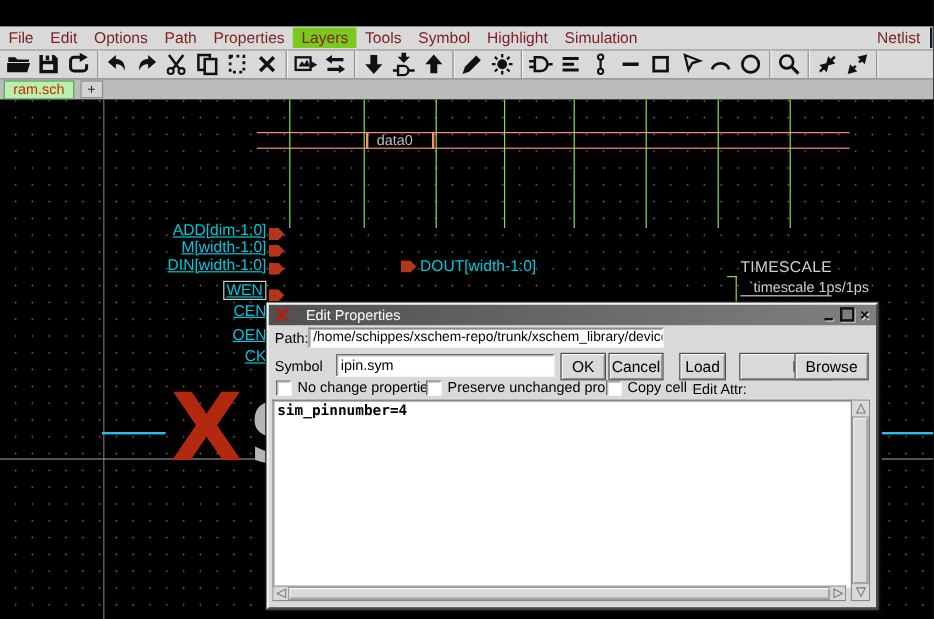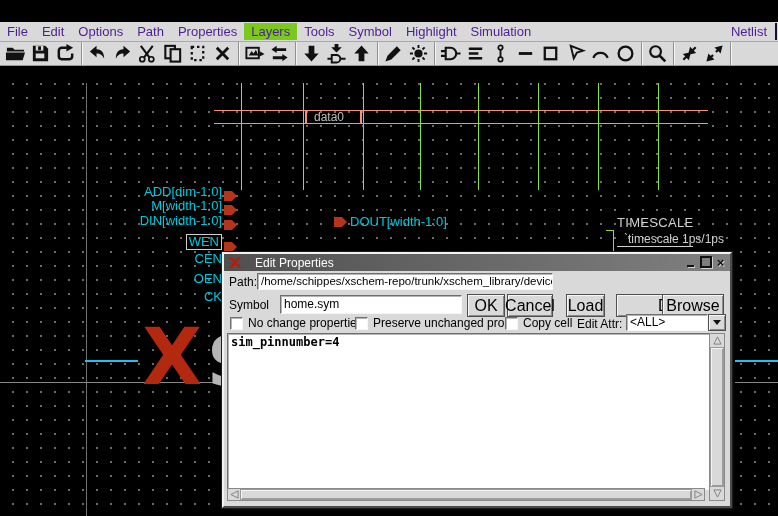--- a/index.html
+++ b/index.html
@@ -5,21 +5,21 @@
   html,body{margin:0;padding:0;background:#222;}
   .page{position:relative;width:778px;height:516px;background:#000;overflow:hidden;
         font-family:"Liberation Sans",sans-serif;-webkit-font-smoothing:antialiased;}
 
   
   .titlebar{position:absolute;top:0;left:0;right:0;height:22px;
     background:linear-gradient(90deg,#3a3a3a 0%,#5a5a5a 45%,#9c9c9c 100%);
     display:flex;align-items:center;color:#e6e6e6;font-size:13px;}
   .win-icon{margin:0 12px 0 9px;display:flex;}
   .menubar{position:absolute;top:22px;left:0;right:0;height:19px;background:#d9d9d9;
-    display:flex;align-items:center;font-size:13px;color:#4c1d95;border-bottom:1px solid #a8a8a8;}
+    display:flex;align-items:center;font-size:13px;color:#7f1d1d;border-bottom:1px solid #a8a8a8;}
   .menu-item{padding:1px 7px;cursor:default;white-space:nowrap;}
   .menu-item.hl{background:#7cc91e;}
   .menubar-right{margin-left:auto;padding:1px 8px;border-right:2px solid #0f172a;margin-right:1px;}
   .toolbar{position:absolute;top:42px;left:0;right:0;height:23px;background:#d9d9d9;
     display:flex;align-items:center;border-bottom:1px solid #9a9a9a;}
   .tb-group{display:flex;align-items:center;padding:0 3px;height:100%;
     border-right:1px solid #909090;box-shadow:1px 0 0 #f4f4f4;}
   .tb-btn{width:25px;height:22px;display:flex;align-items:center;justify-content:center;}
   .tabbar{position:absolute;top:66px;left:0;right:0;height:17px;background:#bcbcbc;
     display:flex;align-items:center;gap:5px;padding-left:3px;}
@@ -36,21 +36,21 @@
   .rline{position:absolute;height:1px;background:#f4907c;left:214px;width:494px;}
   .rline.r1{top:27px}.rline.r2{top:40px}
   .bracket{position:absolute;width:2px;height:14px;top:27px;background:#f4907c;}
   .b1{left:305px}.b2{left:360px}
   .netlabel{position:absolute;left:314px;top:27px;color:#bdbdbd;font-size:12px;}
   .vgray{position:absolute;left:86px;top:0;width:1px;height:433px;background:#6f6f6f;}
   .hgray1{position:absolute;top:299px;left:0;width:216px;height:1px;background:#8a8a8a;}
   .hgray2{position:absolute;top:299px;left:728px;width:50px;height:1px;background:#8a8a8a;}
   .cwire1{position:absolute;top:277px;left:85px;width:53px;height:2px;background:#25c0ea;}
   .cwire2{position:absolute;top:277px;left:728px;width:50px;height:2px;background:#25c0ea;}
-  .pin-text{position:absolute;right:556px;color:#00c8dc;font-size:13px;line-height:14px;white-space:nowrap;}
+  .pin-text{position:absolute;right:556px;color:#00c8dc;font-size:13px;line-height:14px;white-space:nowrap;text-decoration:underline;}
   .pin-text.sel{border:1px solid #cfcfcf;padding:0 2px;margin-top:-2px;}
   .pin-arrow{position:absolute;left:224px;width:13px;height:10px;margin-top:2px;}
   .dout-arrow{position:absolute;left:334px;top:134px;width:13px;height:10px;}
   .dout-text{position:absolute;left:350px;top:131px;color:#00c8dc;font-size:13px;}
   .ts-title{position:absolute;left:617px;top:132px;color:#cfcfcf;font-size:13px;
     border-bottom:1px solid #cfcfcf;padding-bottom:16px;letter-spacing:.3px;}
   .ts-value{position:absolute;left:624px;top:149px;color:#cfcfcf;font-size:12px;}
   .ts-v{position:absolute;left:613px;top:147px;width:1px;height:23px;background:#8ee12f;}
   .ts-h{position:absolute;left:606px;top:147px;width:8px;height:1px;background:#8ee12f;}
   .logo-x{position:absolute;left:142px;top:245px;color:#b3290f;font-size:78px;font-weight:bold;
@@ -69,21 +69,21 @@
   .dlg-wbtn{width:13px;height:13px;display:flex;align-items:flex-end;justify-content:center;
     color:#111;text-shadow:1px 1px 0 #cfcfcf;}
   .dlg-wbtn .min{width:7px;height:2px;background:#111;margin-bottom:2px;box-shadow:1px 1px 0 #cfcfcf;}
   .dlg-wbtn .max{width:8px;height:8px;border:2px solid #111;margin-bottom:1px;box-shadow:1px 1px 0 #cfcfcf;}
   .dlg-wbtn .cls{font-size:13px;font-weight:bold;line-height:13px;}
   .lbl{position:absolute;font-size:12px;}
   .entry{position:absolute;background:#fff;border:1px solid;border-color:#6e6e6e #f6f6f6 #f6f6f6 #6e6e6e;
     box-shadow:inset 1px 1px 0 #b5b5b5;font-size:11.5px;line-height:14px;padding:0 3px;
     white-space:nowrap;overflow:hidden;}
   .btn{position:absolute;top:40px;height:21px;background:#d9d9d9;border:1px solid #4f4f4f;
-    box-shadow:inset 1px 1px 0 #f7f7f7,inset -1px -1px 0 #8a8a8a;font-size:16px;
+    box-shadow:inset 1px 1px 0 #f7f7f7,inset -1px -1px 0 #8a8a8a;font-size:13px;
     display:flex;align-items:center;justify-content:center;}
   .cb-wrap{position:absolute;top:62px;display:flex;align-items:center;gap:5px;}
   .cb{width:11px;height:11px;background:#fff;border:1px solid;border-color:#707070 #f6f6f6 #f6f6f6 #707070;
     box-shadow:inset 1px 1px 0 #b5b5b5;}
   .combo{position:absolute;left:402px;top:60px;width:100px;height:17px;display:flex;}
   .combo-field{flex:1;background:#fff;border:1px solid;border-color:#6e6e6e #f6f6f6 #f6f6f6 #6e6e6e;
     box-shadow:inset 1px 1px 0 #b5b5b5;font-size:12px;line-height:15px;padding:0 3px;overflow:hidden;}
   .combo-arrow{width:16px;background:#d9d9d9;border:1px solid #4f4f4f;
     box-shadow:inset 1px 1px 0 #f7f7f7,inset -1px -1px 0 #8a8a8a;
     display:flex;align-items:center;justify-content:center;}
@@ -297,20 +297,24 @@
               <path d="M9.5 12.5l-5 5" fill="none"></path>
               <path d="M4 18l1.2-4.8 3.6 3.6z"></path>
               <path d="M12.5 9.5l5-5" fill="none"></path>
               <path d="M18 4l-1.2 4.8-3.6-3.6z"></path>
             </g>
           </svg>
         </span>
       </span>
     </div>
 
+  <div class="tabbar">
+    <span class="tab">ram.sch</span>
+    <span class="newtab">+</span>
+  </div>
 
   <div class="canvas" id="canvas">
     <div class="rline r1"></div>
     <div class="rline r2"></div>
     <div class="bracket b1"></div>
     <div class="bracket b2"></div>
     <div class="netlabel">data0</div>
     <div class="vgray"></div>
     <div class="hgray1"></div>
     <div class="hgray2"></div>
@@ -385,40 +389,34 @@
           <span class="dlg-wbtn">
             <span class="cls">×</span>
           </span>
         </span>
     </div>
 
     <span class="lbl" style="left:5px;top:21px">Path:</span>
     <div class="entry" style="left:33px;top:19px;width:288px;height:15px">/home/schippes/xschem-repo/trunk/xschem_library/devices</div>
 
     <span class="lbl" style="left:5px;top:44px">Symbol</span>
-    <div class="entry" style="left:56px;top:41px;width:174px;height:17px;font-size:12px;line-height:16px">home.sym</div>
+    <div class="entry" style="left:56px;top:41px;width:174px;height:17px;font-size:12px;line-height:16px">ipin.sym</div>
     <span id="dlg-buttons"><div class="btn" style="left: 243px; width: 36px;">OK</div><div class="btn" style="left: 283px; width: 44px;">Cancel</div><div class="btn" style="left: 342px; width: 37px;">Load</div><div class="btn" style="left: 392px; width: 42px; padding-left: 32px;">Del</div><div class="btn" style="left: 438px; width: 60px;">Browse</div></span>
 
     <span id="dlg-checkboxes"><span class="cb-wrap" style="left: 6px;">
           <span class="cb"></span>
           <span>No change properties</span>
         </span><span class="cb-wrap" style="left: 131px;">
           <span class="cb"></span>
           <span>Preserve unchanged props</span>
         </span><span class="cb-wrap" style="left: 281px;">
           <span class="cb"></span>
           <span>Copy cell</span>
         </span></span>
     <span class="lbl" style="left:353px;top:63px">Edit Attr:</span>
-    <div class="combo">
-      <div class="combo-field">&lt;ALL&gt;</div>
-      <div class="combo-arrow">
-          <i></i>
-        </div>
-    </div>
 
     <div class="textarea" id="dlg-textarea">
         <div class="ta-line">sim_pinnumber=4</div>
       </div>
 
     <div class="vscroll">
       <div class="sc-btn">
         <svg width="9" height="9" viewBox="0 0 10 10">
             <polygon points="5,1 9,9 1,9" fill="#d9d9d9" stroke="#7a7a7a"></polygon>
           </svg>

